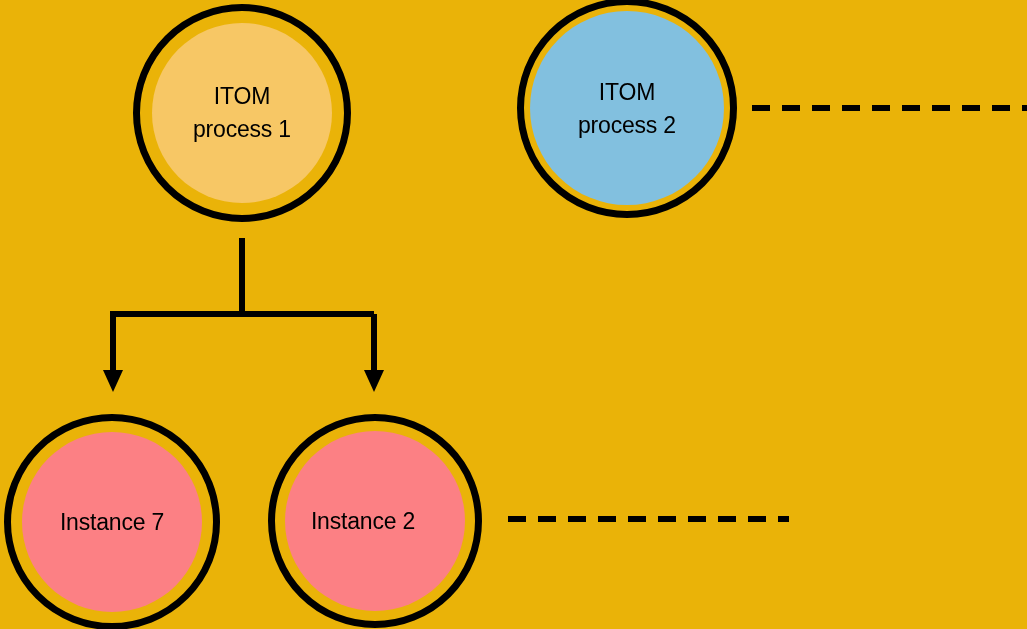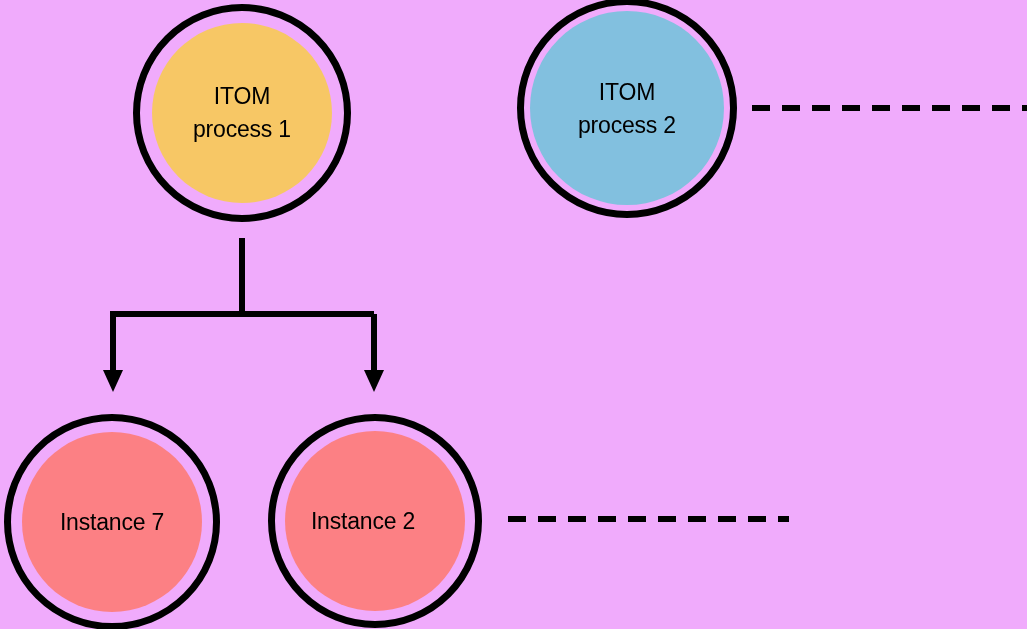--- a/index.html
+++ b/index.html
@@ -9,21 +9,21 @@
     background: #ffffff;
   }
   body {
     font-family: "Liberation Sans", sans-serif;
     -webkit-font-smoothing: antialiased;
   }
   #canvas {
     position: relative;
     width: 1027px;
     height: 629px;
-    background: #f0abfc;
+    background: #eab308;
     overflow: hidden;
   }
   #diagram-svg {
     position: absolute;
     top: 0;
     left: 0;
     width: 1027px;
     height: 629px;
   }
   .node-label {

